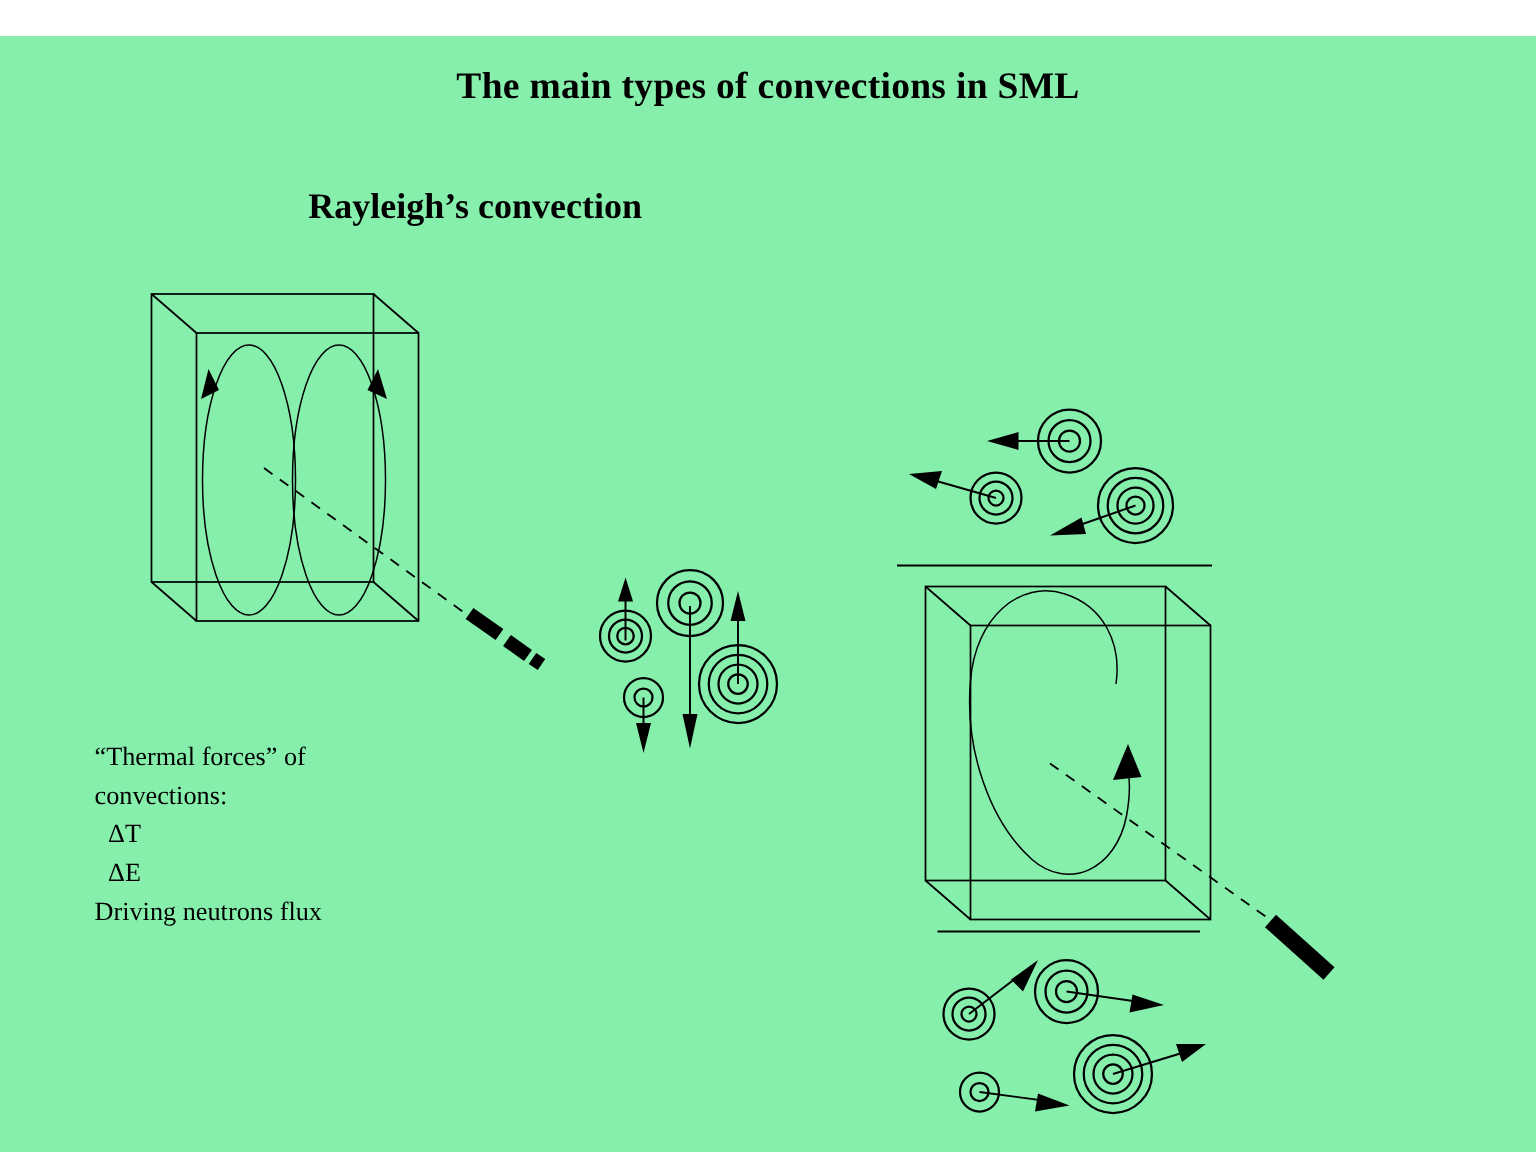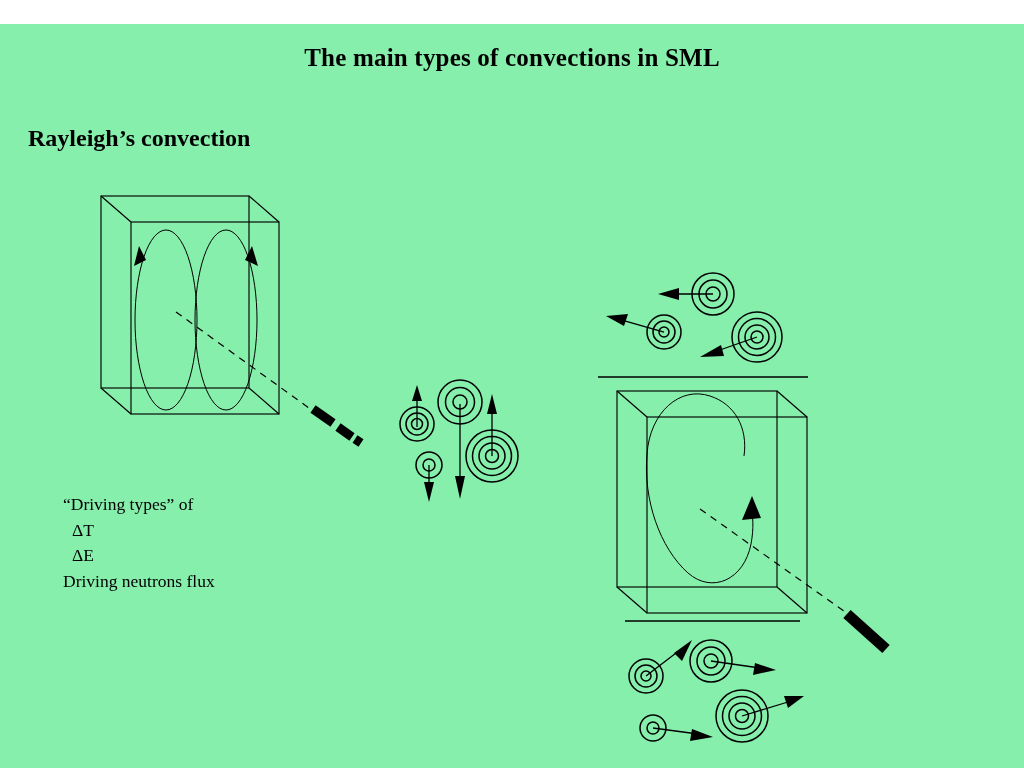--- a/index.html
+++ b/index.html
@@ -32,21 +32,21 @@
     text-align: center;
     font-size: 25px;
     font-weight: bold;
     letter-spacing: 0.2px;
   }
   .heading-left {
     position: absolute;
     left: 28px;
     top: 101px;
     width: 400px;
-    text-align: left;
+    text-align: right;
     font-size: 24px;
     font-weight: bold;
   }
   .heading-right {
     position: absolute;
     left: 520px;
     top: 101px;
     width: 450px;
     text-align: center;
     font-size: 24px;
@@ -122,21 +122,22 @@
 <body>
 
 <div id="slide">
 
   <div class="title">The main types of convections in SML</div>
 
   <div class="heading-left">Rayleigh’s convection</div>
 
 
   <div class="forces">
-    <div>“Driving types” of</div>
+    <div>“Thermal forces” of</div>
+    <div>convections:</div>
     <div class="indent">ΔT</div>
     <div class="indent">ΔE</div>
     <div>Driving neutrons flux</div>
   </div>
 
   <svg class="art" viewBox="0 0 1024 768" xmlns="http://www.w3.org/2000/svg">
 
     <g>
 
       <rect class="stroke" x="101" y="172" width="148" height="192"></rect>

